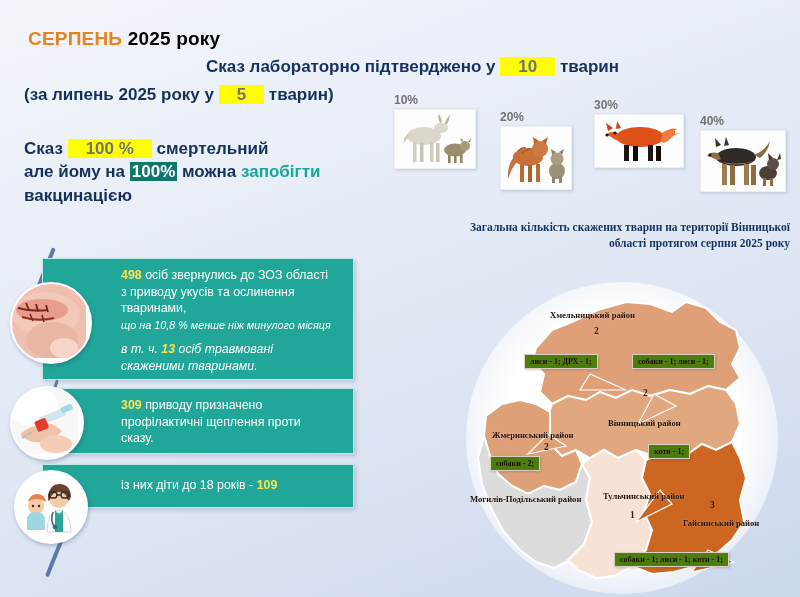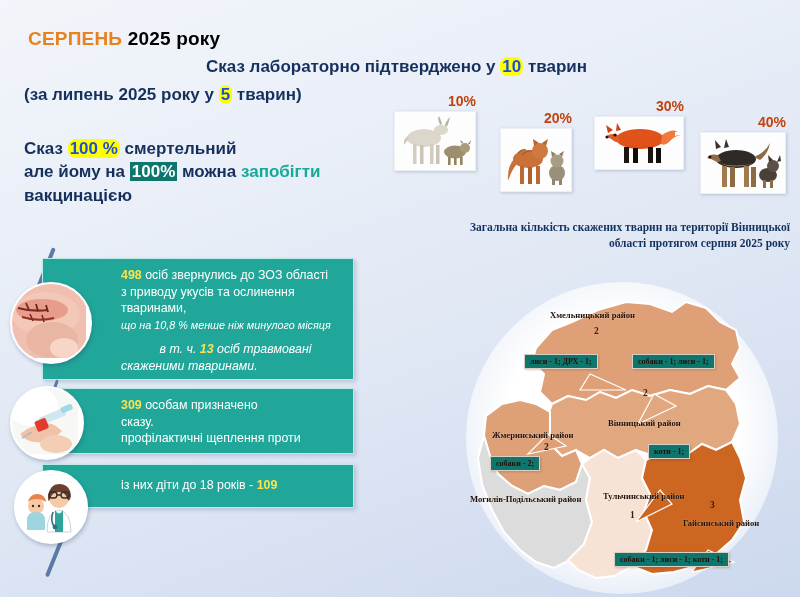--- a/index.html
+++ b/index.html
@@ -21,42 +21,42 @@
   #month-title .yr{color:#000000;}
 
   #confirmed-line{
     position:absolute;left:206px;top:57px;
     font-size:17px;font-weight:bold;color:#16305e;white-space:nowrap;
   }
   #prev-line{
     position:absolute;left:24px;top:85px;
     font-size:17px;font-weight:bold;color:#16305e;white-space:nowrap;
   }
-  .hl-yellow{background:#ffff00;padding:0 2px;color:#1d4ed8;border-radius:8px;}
+  .hl-yellow{background:#ffff00;padding:0 18px;color:#737373;}
   .hl-teal{background:#0f766e;color:#ffffff;padding:0 2px;}
   .teal-txt{color:#16a898;}
 
   #lethal-block{
     position:absolute;left:24px;top:137px;
     font-size:17px;font-weight:bold;color:#16305e;line-height:1.38;
   }
 
   
   #logo{
     position:absolute;right:18px;top:4px;width:86px;text-align:center;
   }
   #logo .shield{width:44px;height:46px;margin:0 auto;}
   #logo .l1{font-size:6.2px;font-weight:bold;color:#1b5ea8;letter-spacing:.3px;margin-top:1px;}
   #logo .l2{font-size:6.2px;font-weight:bold;color:#1b5ea8;letter-spacing:.3px;}
   #logo .l3{font-size:12px;font-weight:bold;color:#14325f;letter-spacing:.5px;margin-top:1px;}
 
   
   .animal{position:absolute;}
   .animal .pct{
-    font-size:14px;font-weight:bold;color:#c2410c;text-align:right;
+    font-size:12px;font-weight:bold;color:#737373;text-align:left;
     margin-bottom:2px;
   }
   .animal .photo{
     background:#fdfdfd;border:1px solid #eceff4;
     box-shadow:1px 1px 3px rgba(60,80,120,.25);
     display:flex;align-items:flex-end;justify-content:center;
     overflow:hidden;
   }
   #animal-goat{left:394px;top:93px;}
   #animal-goat .photo{width:80px;height:58px;}
@@ -83,21 +83,21 @@
   .map-label{
     position:absolute;font-family:"Liberation Serif",serif;
     font-size:8.6px;font-weight:bold;color:#241008;white-space:nowrap;
     text-shadow:0 0 2px rgba(255,255,255,.45);
   }
   .map-num{
     position:absolute;font-family:"Liberation Serif",serif;
     font-size:9.5px;font-weight:bold;color:#3a1d0b;
   }
   .callout{
-    position:absolute;background:#0f766e;border:1px solid #d9cfc3;
+    position:absolute;background:#4d7c0f;border:1px solid #d9cfc3;
     font-family:"Liberation Serif",serif;font-size:8px;font-weight:bold;
     color:#241008;padding:2px 5px;white-space:nowrap;
     box-shadow:1px 1px 2px rgba(90,60,40,.25);
   }
 
   
   .card{
     position:absolute;background:#20a79a;
     border:1px solid #bfe9e4;
     box-shadow:2px 2px 4px rgba(50,70,110,.22);
@@ -312,21 +312,21 @@
   </div>
 
   <div class="handle" style="left:52px;top:248px;width:4px;height:42px;transform:rotate(22deg);"></div>
   <div class="card" id="card1">
     <div class="txt">
       <div>
         <span class="num">498</span><span> осіб звернулись до ЗОЗ області</span>
       </div>
       <div>з приводу укусів та ослинення тваринами,</div>
       <div class="ital sm" style="margin-top:1px;">що на 10,8 % менше ніж минулого місяця</div>
-      <div class="ital" style="margin-top:9px;text-align:center;">
+      <div class="ital" style="margin-top:9px;">
         <span>в т. ч. </span><span class="num">13</span><span> осіб травмовані</span>
       </div>
       <div class="ital">скаженими тваринами.</div>
     </div>
   </div>
   <div class="bubble" id="bub1">
     <svg width="74" height="74" viewBox="0 0 74 74">
       <rect width="74" height="74" fill="#f0bfb0"></rect>
       <ellipse cx="34" cy="30" rx="34" ry="22" fill="#f3c8b8"></ellipse>
       <ellipse cx="40" cy="56" rx="26" ry="18" fill="#eab6a4"></ellipse>
@@ -336,24 +336,24 @@
       <path d="M14 19 l3 7 M24 20 l2 7 M34 21 l2 7" stroke="#6e231c" stroke-width="1.8"></path>
       <path d="M18 30 l3 7 M30 31 l2 7" stroke="#7d2a22" stroke-width="1.6"></path>
       <ellipse cx="52" cy="64" rx="14" ry="10" fill="#f7d6c8"></ellipse>
     </svg>
   </div>
 
   <div class="handle" style="left:56px;top:380px;width:3px;height:22px;transform:rotate(20deg);"></div>
   <div class="card" id="card2">
     <div class="txt">
       <div>
-        <span class="num">309</span><span> особам призначено</span>
+        <span class="num">309</span><span> приводу призначено</span>
       </div>
+      <div>профілактичні щеплення проти</div>
       <div>сказу.</div>
-      <div>профілактичні щеплення проти</div>
     </div>
   </div>
   <div class="bubble" id="bub2">
     <svg width="66" height="66" viewBox="0 0 66 66">
       <rect width="66" height="66" fill="#f7f7f5"></rect>
       <ellipse cx="20" cy="18" rx="26" ry="20" fill="#ffffff"></ellipse>
       <path d="M8 46 q10-8 22-10 q8-2 14 2 l6 5 q-8 9 -20 11 q-14 2 -22-8z" fill="#f0c3a8"></path>
       <rect x="26" y="30" width="28" height="8" rx="3" fill="#cfe8ef" transform="rotate(-22 26 30)"></rect>
       <rect x="22" y="34" width="12" height="11" rx="2" fill="#e23b2e" transform="rotate(-22 22 34)"></rect>
       <rect x="48" y="20" width="12" height="6" rx="2" fill="#9fd8e6" transform="rotate(-22 48 20)"></rect>

